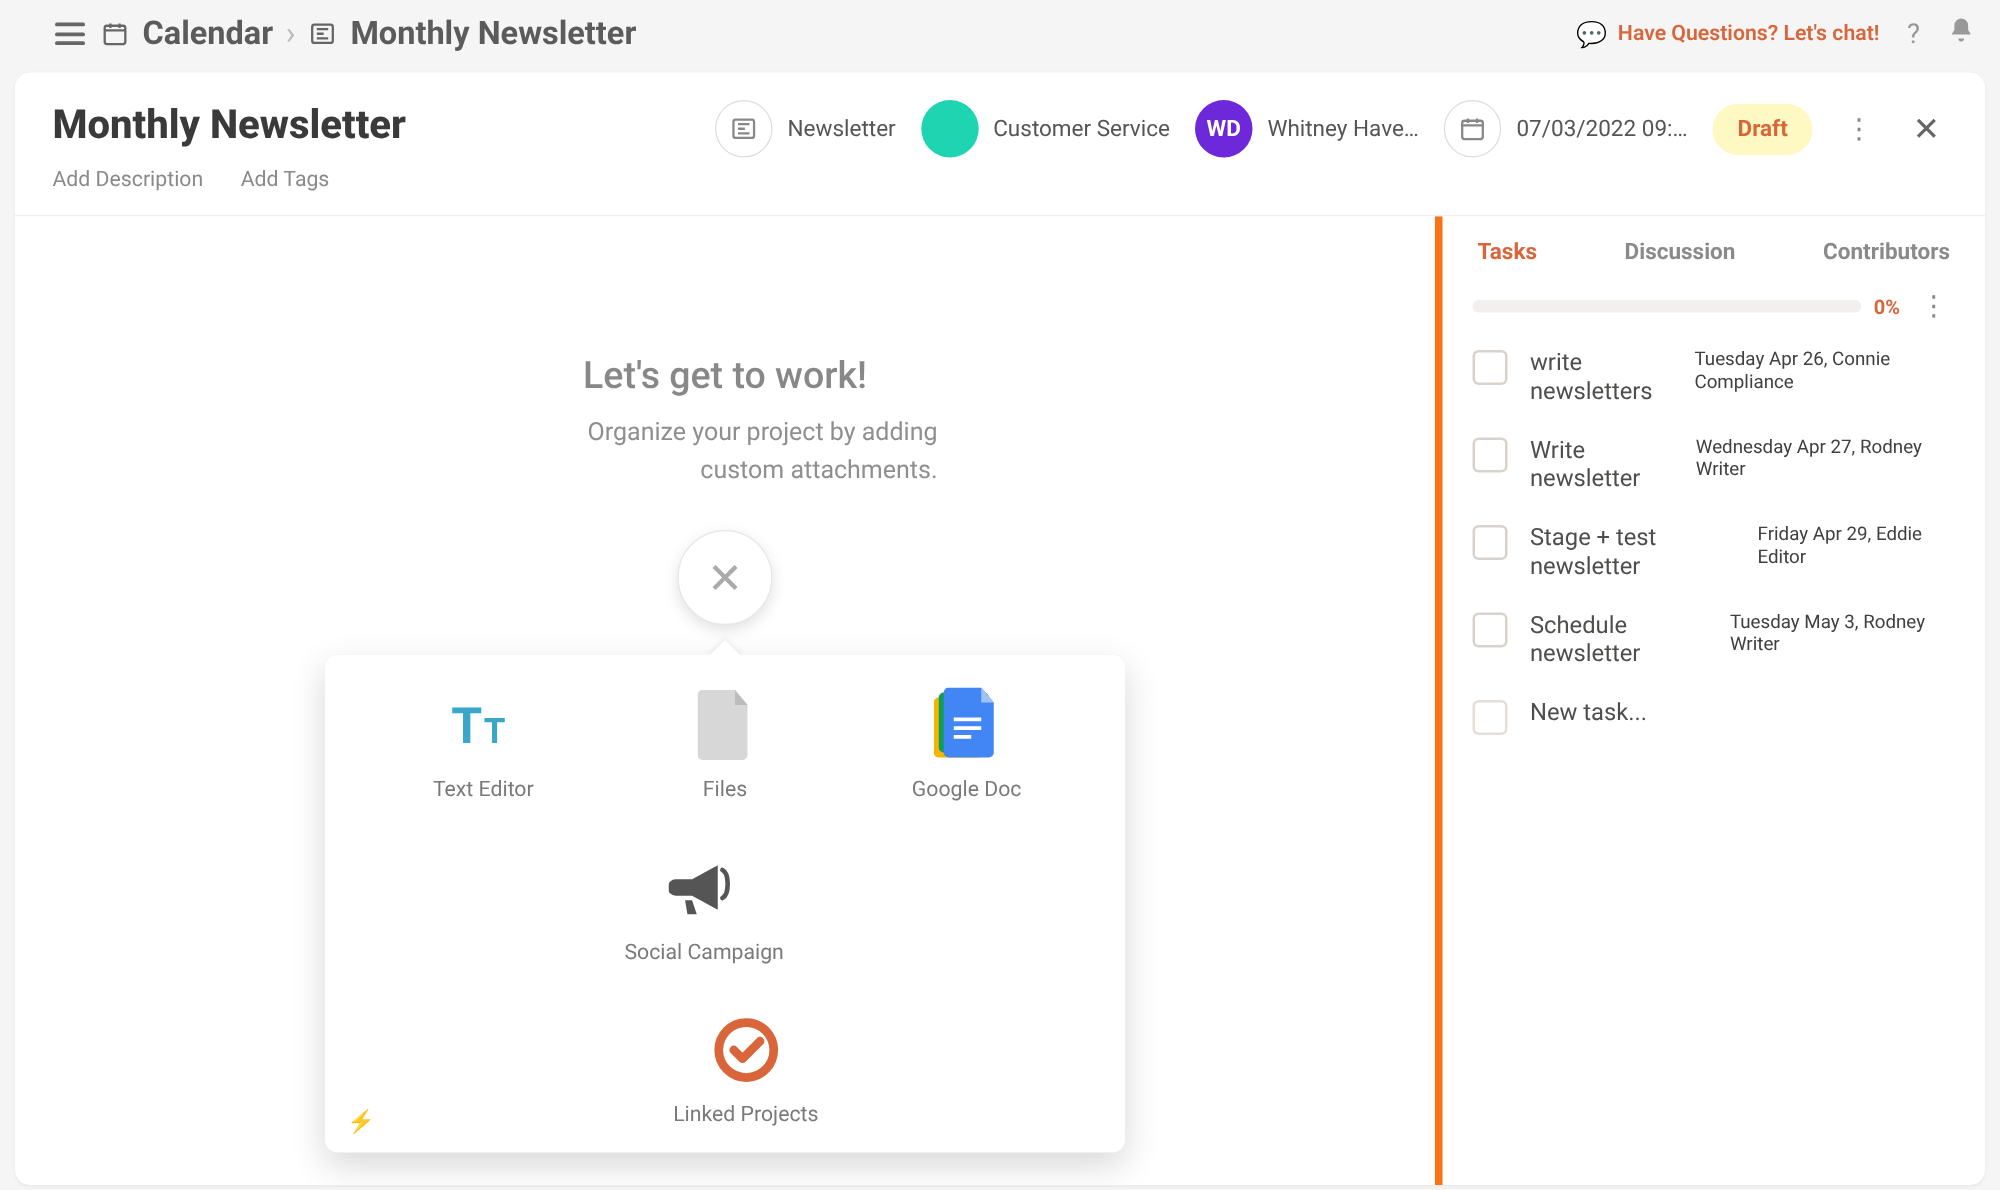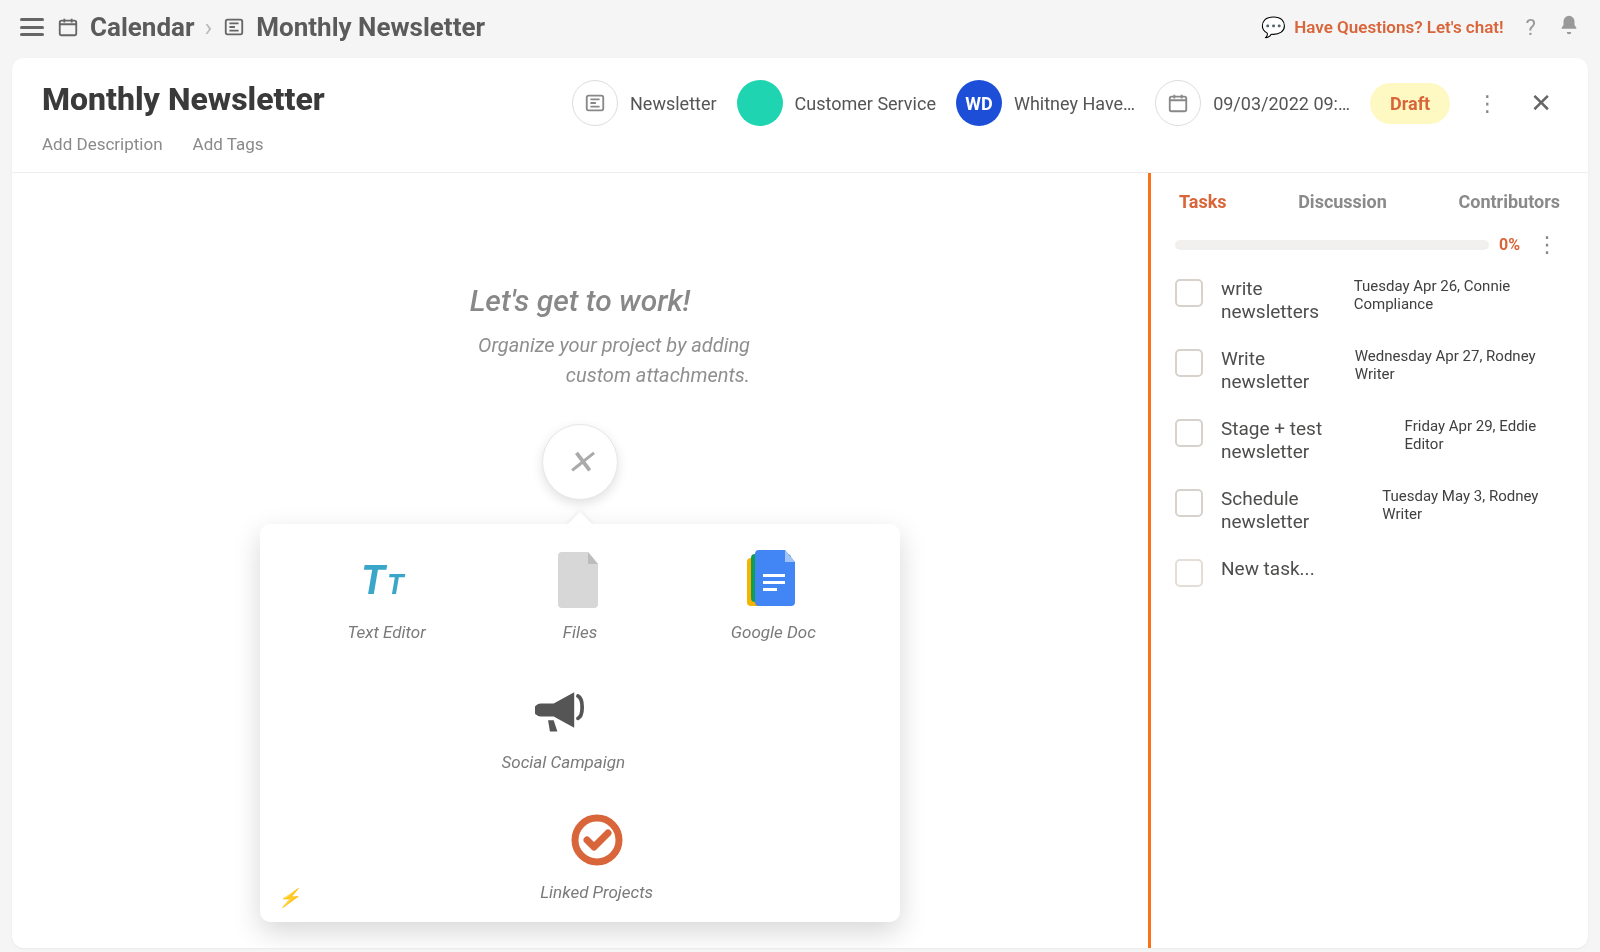--- a/index.html
+++ b/index.html
@@ -12,20 +12,21 @@
     overflow: hidden;
   }
   
   .topbar {
     display: flex;
     align-items: center;
     height: 54px;
     padding: 0 20px;
     background: #f5f5f5;
     gap: 12px;
+    margin-left: 24px;
   }
   .hamburger-icon {
     width: 24px; height: 18px;
     display: flex; flex-direction: column; justify-content: space-between;
     cursor: pointer;
   }
   .hamburger-icon div { height: 3px; background:#666; border-radius:2px; }
   .breadcrumb {
     display:flex; align-items:center; gap:10px;
     font-size: 26px; font-weight:700; color:#5b5b5b;
@@ -73,40 +74,39 @@
     display:flex; align-items:center; gap:12px;
     font-size:18px; color:#555;
   }
   .chip-circle {
     width:46px; height:46px; border-radius:50%;
     display:flex; align-items:center; justify-content:center;
     border:1px solid #ddd; background:#fff;
     font-size:18px; color:#888;
   }
   .chip-circle.teal { background:#1fd4b0; border:none; }
-  .chip-circle.orange { background:#1d4ed8; border:none; color:#fff; font-weight:700; }
+  .chip-circle.orange { background:#6d28d9; border:none; color:#fff; font-weight:700; }
   .chip-circle.cal { background:#fff; }
   .date-text { font-size:18px; color:#555; }
   .draft-pill {
     background:#fef9c3; color:#d9663b; font-weight:700;
     padding:10px 20px; border-radius:24px; font-size:18px;
   }
   .kebab { font-size:22px; color:#888; cursor:pointer; padding:0 6px; }
   .close-x { font-size:26px; color:#666; cursor:pointer; padding:0 6px; }
 
   
   .body-split { display:flex; flex:1; overflow:hidden; }
   .main-area {
     flex:1;
     position:relative;
     display:flex;
     flex-direction:column;
     align-items:center;
     padding-top:110px;
-    font-style:italic;
   }
   .hero-title { font-size:30px; color:#888; font-weight:500; }
   .hero-sub { font-size:20px; color:#8f8f8f; text-align:right; margin-top:12px; line-height:1.5; max-width:340px; }
   .circle-x {
     margin-top:34px;
     width:76px; height:76px; border-radius:50%;
     background:#fff; border:1px solid #e6e6e6;
     box-shadow:0 4px 12px rgba(0,0,0,0.12);
     display:flex; align-items:center; justify-content:center;
     font-size:34px; color:#aaa; cursor:pointer;
@@ -144,21 +144,21 @@
   }
   .attach-icon {
     width:56px; height:56px;
     display:flex; align-items:center; justify-content:center;
   }
   .lightning { position:absolute; left:18px; bottom:14px; color:#888; font-size:18px; }
 
   
   .sidebar {
     width:440px;
-    border-left:3px solid #f97316;
+    border-left:6px solid #f97316;
     padding:18px 24px 0 24px;
     display:flex; flex-direction:column;
   }
   .tabs { display:flex; justify-content:space-between; padding:0 4px 12px 4px; }
   .tab { font-size:18px; font-weight:700; color:#8a8a8a; cursor:pointer; }
   .tab.active { color:#d9663b; }
   .progress-row { display:flex; align-items:center; gap:10px; margin:8px 0 20px 0; }
   .progress-bar { flex:1; height:10px; border-radius:6px; background:#f2f0ee; }
   .progress-pct { color:#d9663b; font-weight:700; font-size:16px; }
   .tasks { display:flex; flex-direction:column; gap:24px; }
@@ -241,21 +241,21 @@
         <div class="chip-circle orange">WD</div>
         <span>Whitney Have…</span>
       </div>
       <div class="chip">
         <div class="chip-circle cal">
           <svg width="22" height="22" viewBox="0 0 24 24" fill="none" stroke="#888" stroke-width="2">
               <rect x="3" y="5" width="18" height="16" rx="2"></rect>
               <path d="M3 9h18M8 3v4M16 3v4"></path>
             </svg>
         </div>
-        <span class="date-text">09/03/2022 09:…</span>
+        <span class="date-text">07/03/2022 09:…</span>
       </div>
       <div class="draft-pill">Draft</div>
       <span class="kebab">⋮</span>
       <span class="close-x">✕</span>
     </div>
   </div>
 
   <div class="body-split">
 
     <div class="main-area">

